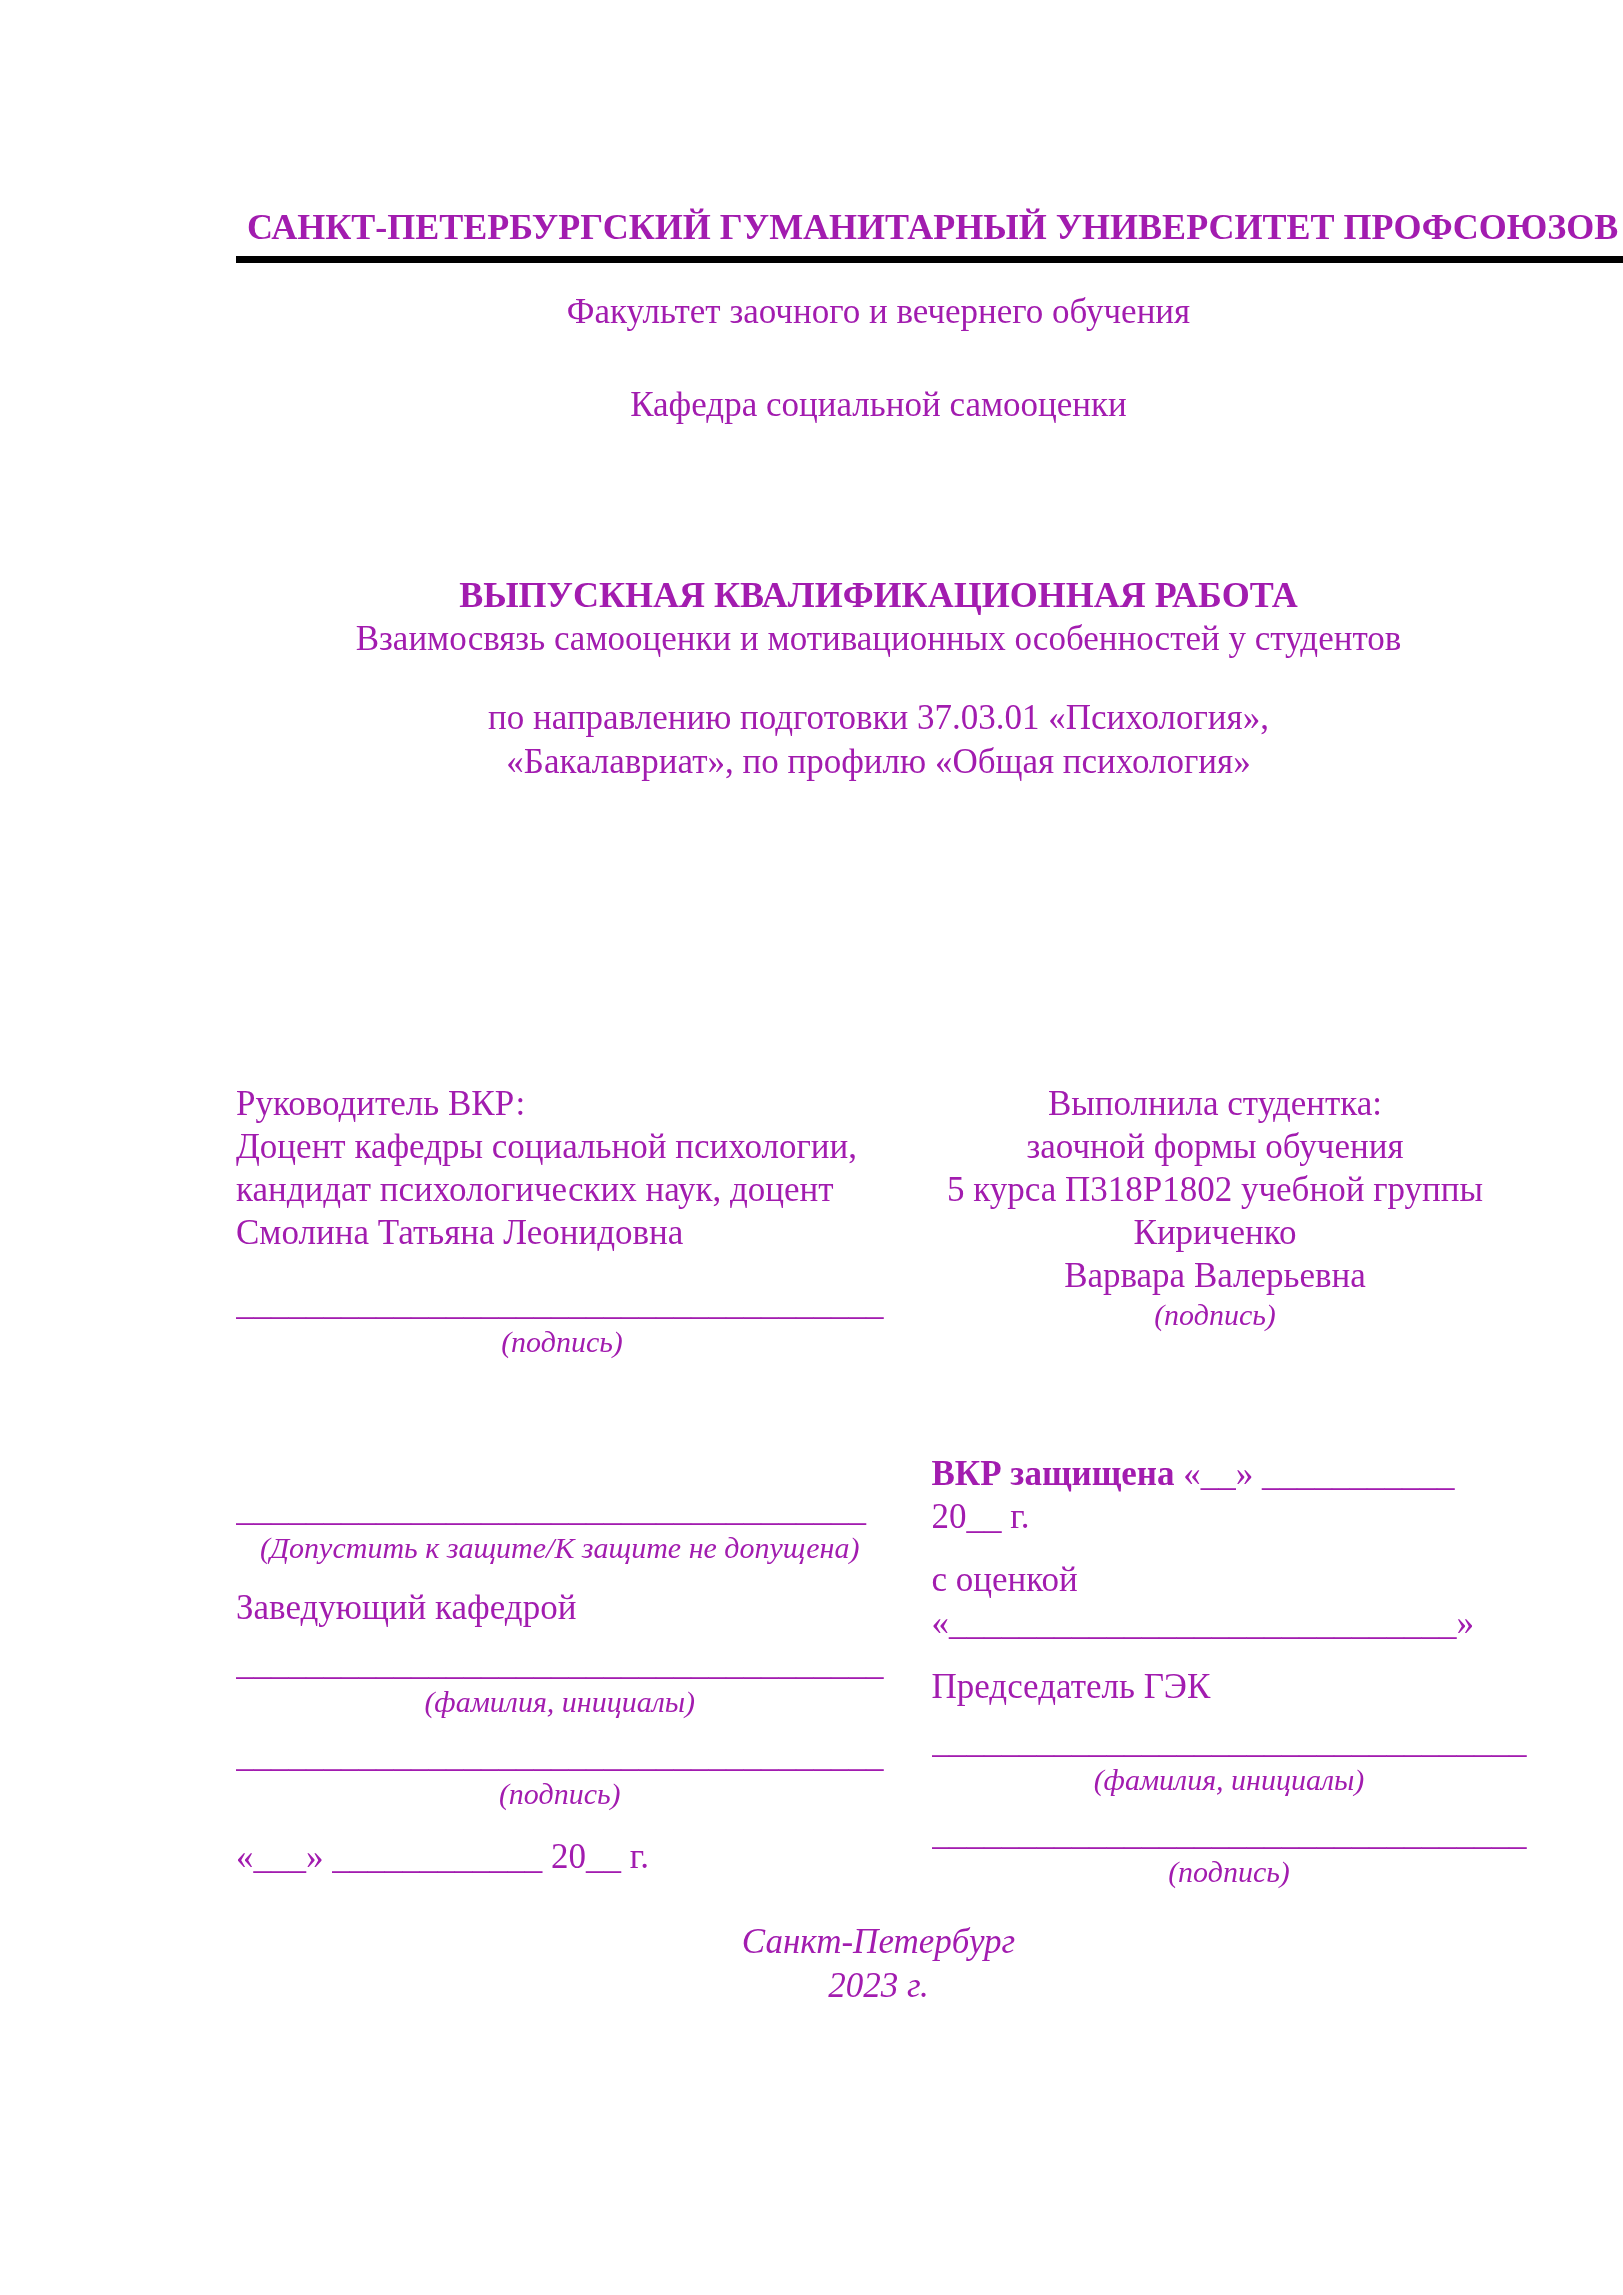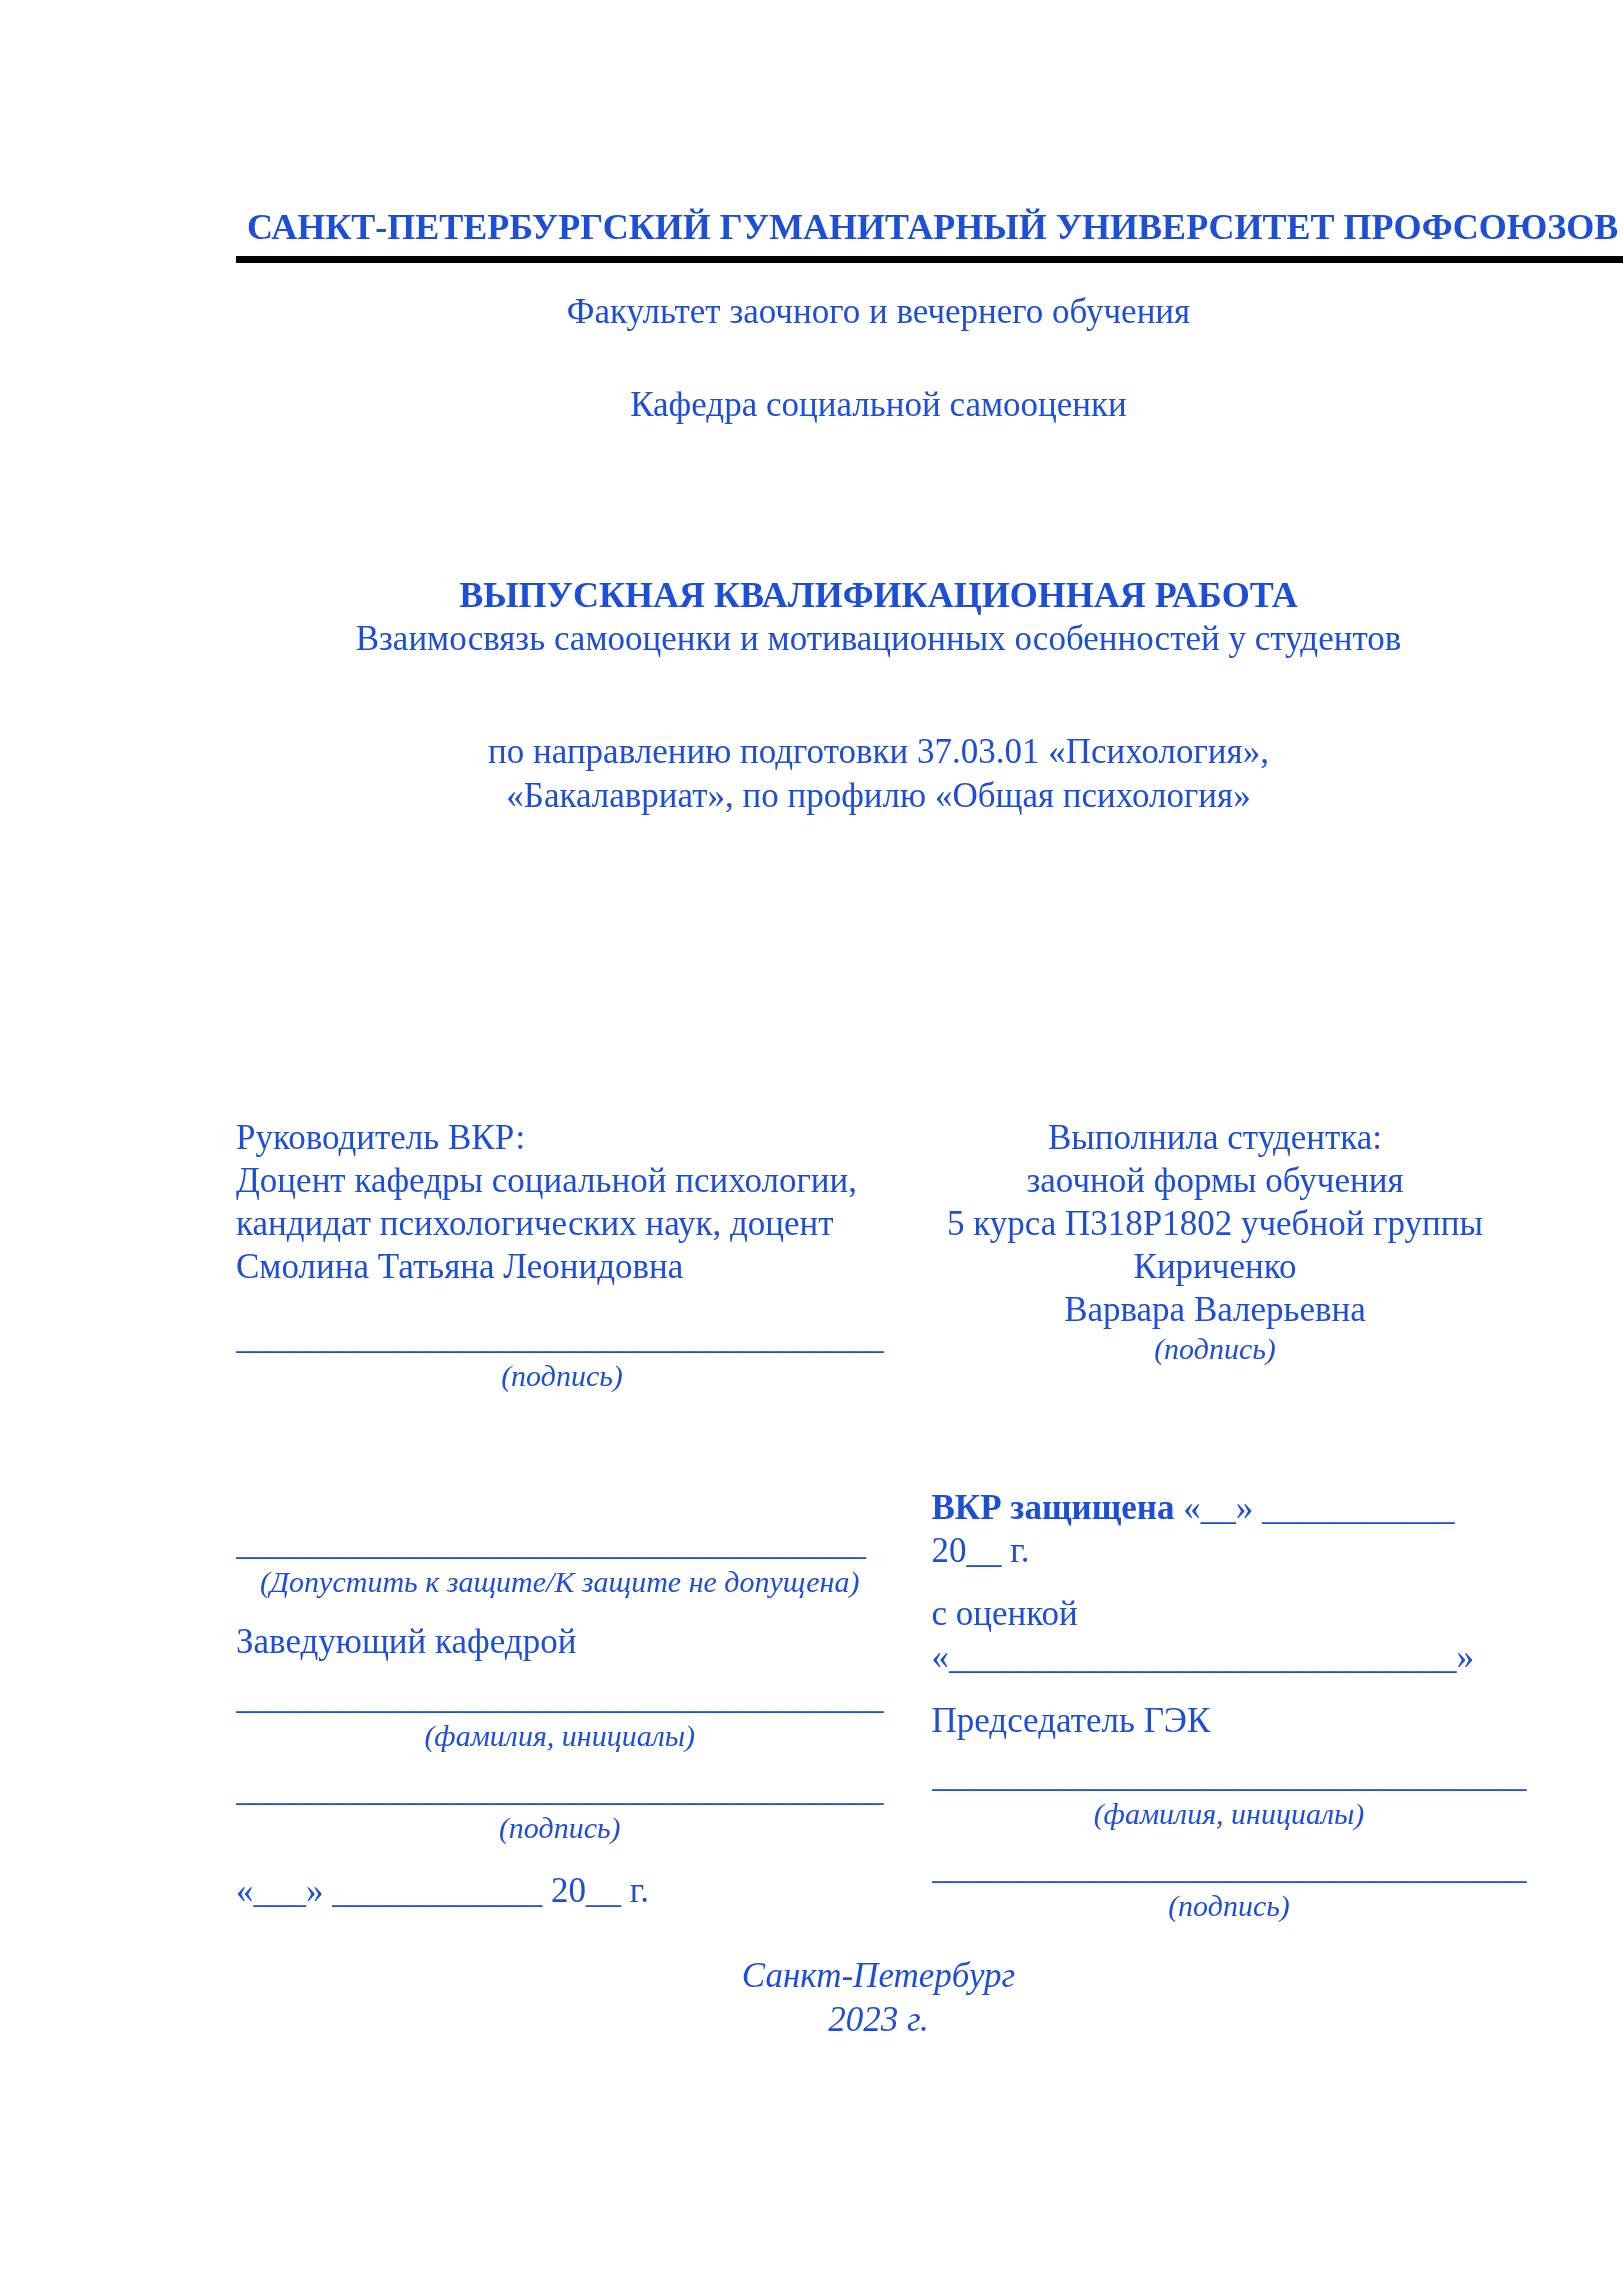--- a/index.html
+++ b/index.html
@@ -3,42 +3,42 @@
 <meta charset="utf-8">
 <style>
   html, body { margin: 0; padding: 0; background: #ffffff; }
   .page {
     position: relative;
     width: 1623px;
     height: 2295px;
     box-sizing: border-box;
     padding: 206px 102px 0 236px;
     background: #ffffff;
-    color: #1d4ed8;
+    color: #a21caf;
     font-family: "Liberation Serif", "DejaVu Serif", serif;
     font-size: 35px;
     line-height: 44px;
     overflow: hidden;
   }
   .center { text-align: center; }
   .header-line { text-align: center; }
   .header-line .uni {
     display: inline-block;
     font-weight: bold;
     font-size: 36px;
     line-height: 42px;
     padding: 0 11px 7.9px 11px;
     border-bottom: 7px solid #000000;
     white-space: nowrap;
   }
   .faculty   { margin-top: 27px; }
   .department{ margin-top: 49px; }
   .worktype  { margin-top: 146px; font-weight: bold; font-size: 36px; }
   .thesis    { }
-  .program1  { margin-top: 69px; }
+  .program1  { margin-top: 35px; }
   .program2  { }
 
   .cols { display: flex; justify-content: space-between; align-items: flex-start; }
   .cols-1 { margin-top: 298px; }
   .cols-2 { margin-top: 93px; gap: 48px; }
   .col-left  { width: 652px; line-height: 43px; }
   .col-right { width: 612px; line-height: 43px; text-align: center; }
   .col-right-2 { width: 612px; line-height: 43px; text-align: left; }
   .col-left-2  { width: 652px; line-height: 43px; padding-top: 35px; }
 

